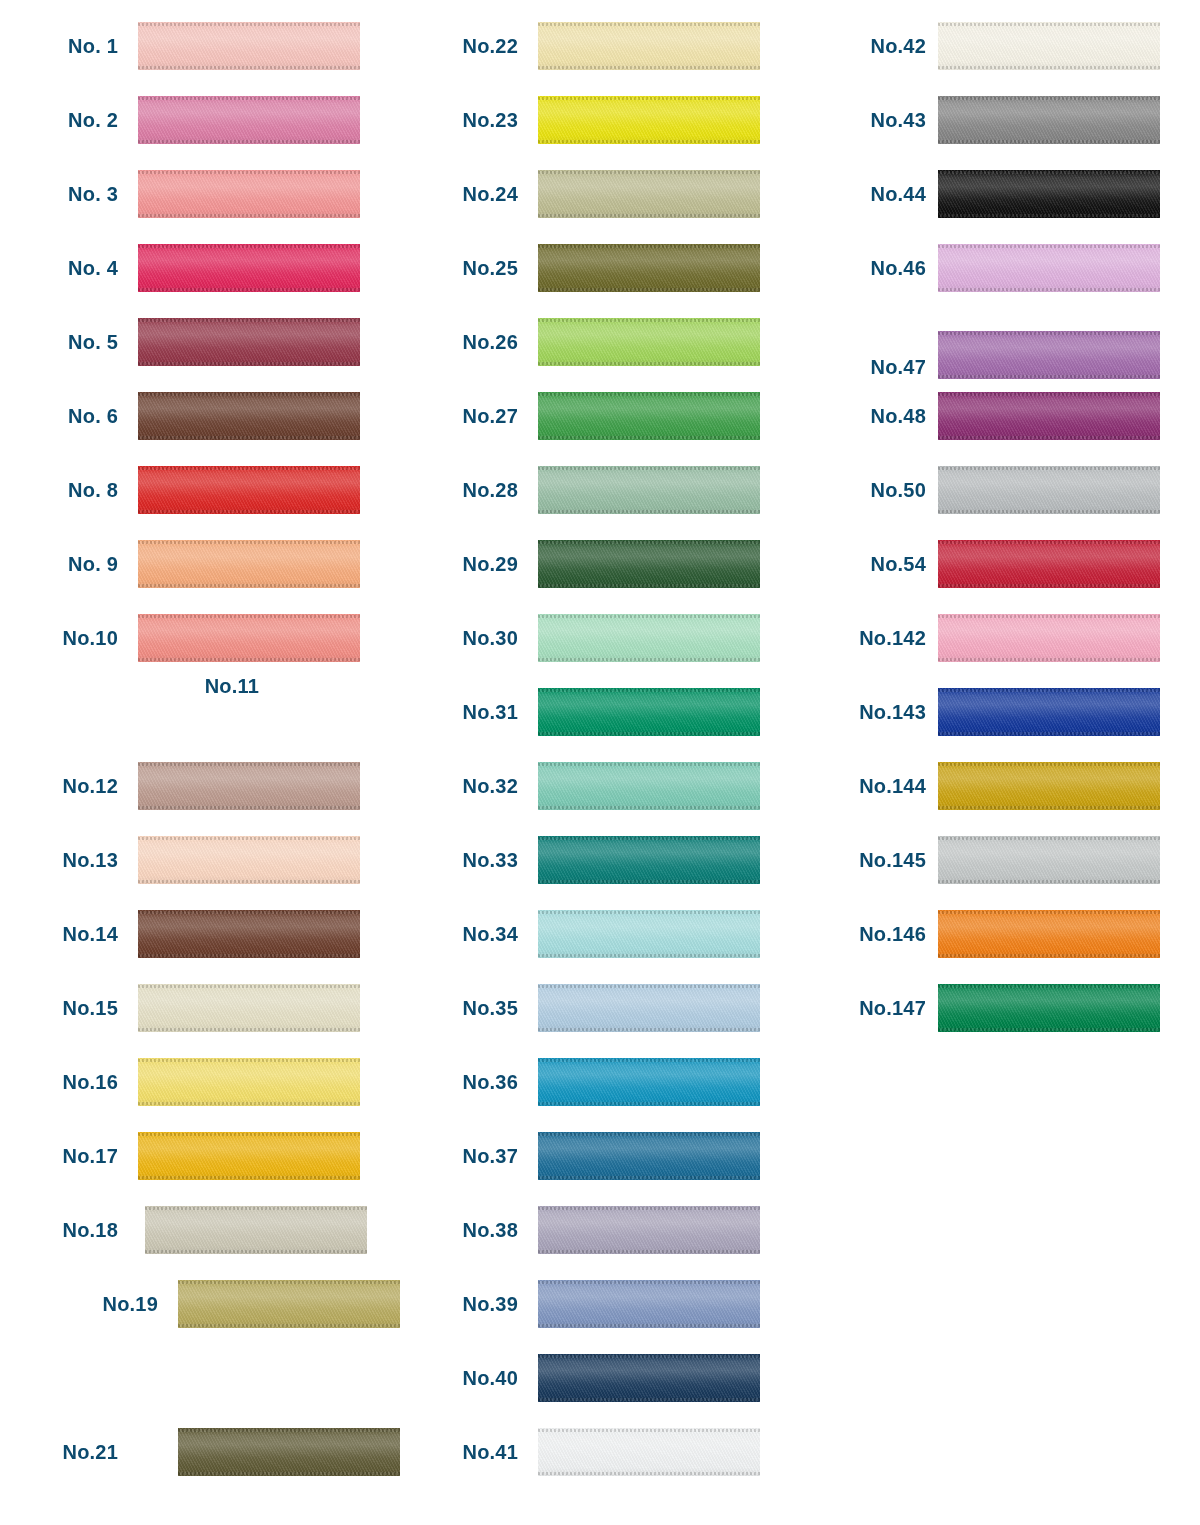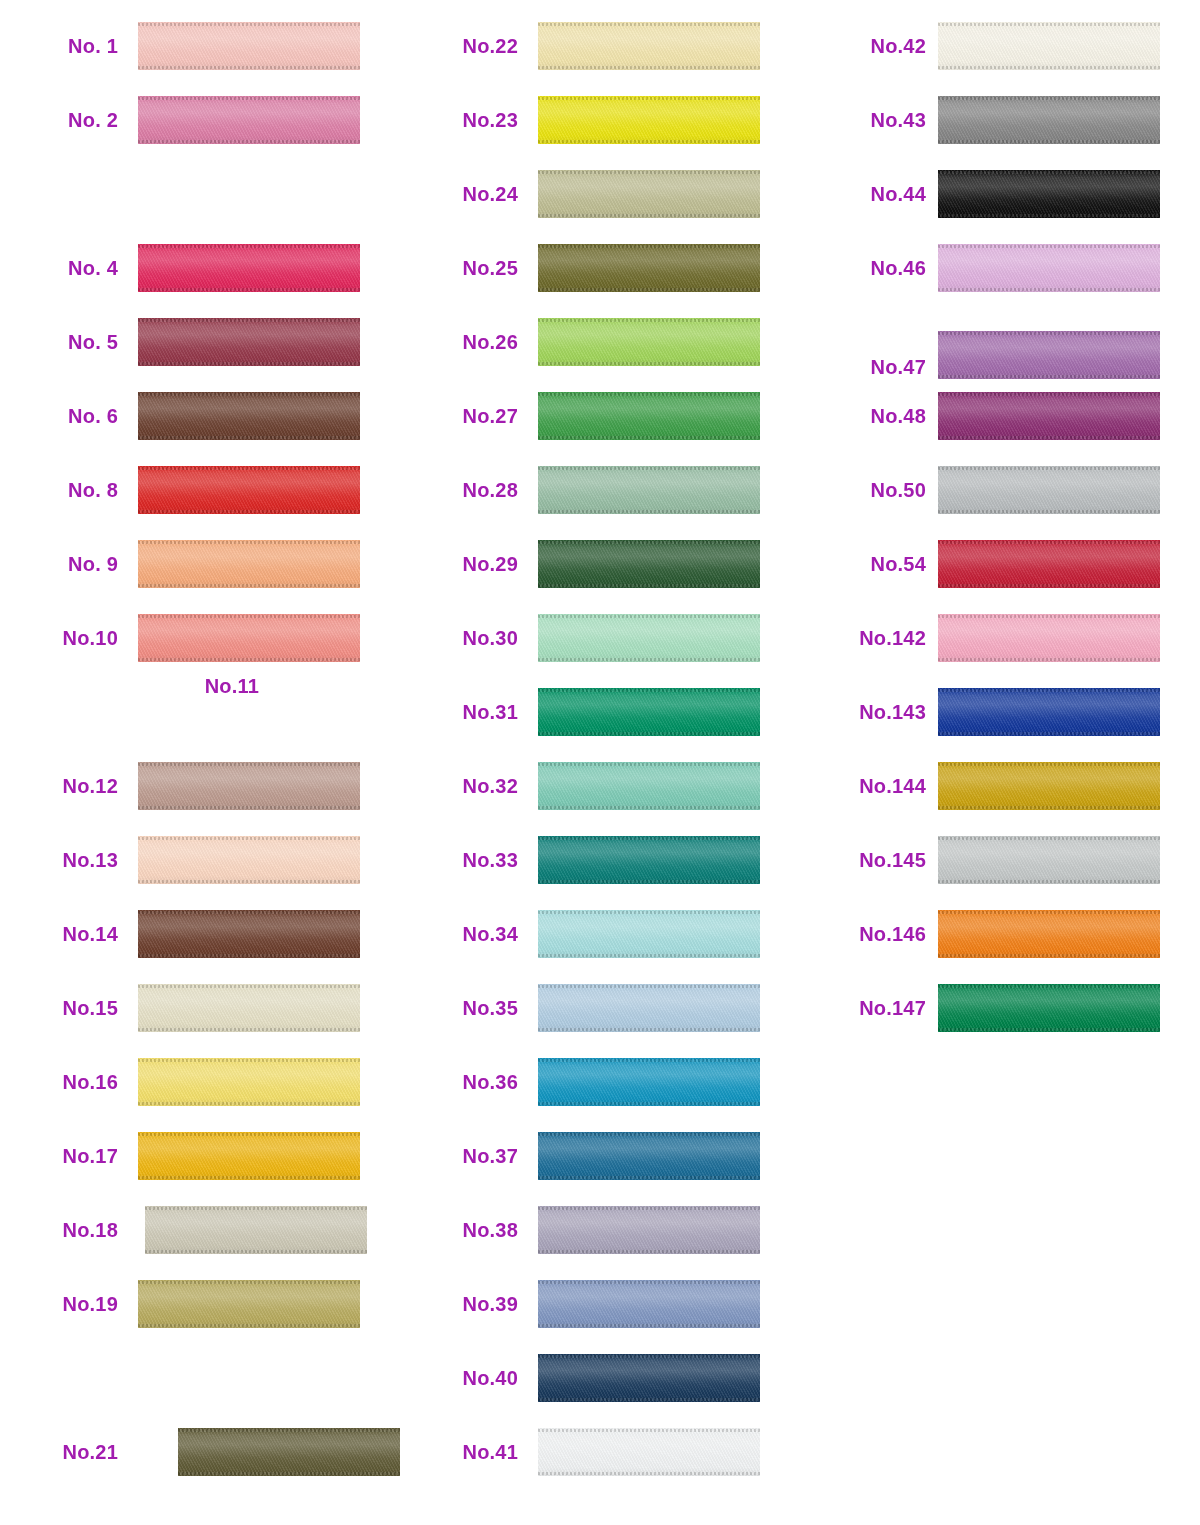--- a/index.html
+++ b/index.html
@@ -37,21 +37,21 @@
     height: 74px;
     display: flex;
     align-items: center;
   }
   .swatch-label {
     width: 118px;
     flex: 0 0 118px;
     text-align: right;
     font-size: 20px;
     font-weight: bold;
-    color: #a21caf;
+    color: #0c4a6e;
     letter-spacing: 0.2px;
     font-family: "Liberation Sans", "DejaVu Sans", sans-serif;
     white-space: pre;
     padding-right: 0px;
     box-sizing: border-box;
   }
   
   #col-3 .swatch-label {
     width: 126px;
     flex: 0 0 126px;
@@ -139,20 +139,32 @@
         <div class="ribbon-wrap">
           <div class="ribbon">
             <div class="base" style="background: rgb(219, 125, 165);"></div>
             <div class="weave"></div>
             <div class="sheen"></div>
             <div class="edge-top"></div>
             <div class="edge-bottom"></div>
           </div>
         </div>
       </div>
+      <div class="swatch-row" style="top: 157px;">
+        <div class="swatch-label">No. 3</div>
+        <div class="ribbon-wrap">
+          <div class="ribbon">
+            <div class="base" style="background: rgb(242, 148, 148);"></div>
+            <div class="weave"></div>
+            <div class="sheen"></div>
+            <div class="edge-top"></div>
+            <div class="edge-bottom"></div>
+          </div>
+        </div>
+      </div>
       <div class="swatch-row" style="top: 231px;">
         <div class="swatch-label">No. 4</div>
         <div class="ribbon-wrap">
           <div class="ribbon">
             <div class="base" style="background: rgb(225, 39, 92);"></div>
             <div class="weave"></div>
             <div class="sheen"></div>
             <div class="edge-top"></div>
             <div class="edge-bottom"></div>
           </div>
@@ -307,21 +319,21 @@
         <div class="ribbon-wrap">
           <div class="ribbon">
             <div class="base" style="background: rgb(203, 199, 181);"></div>
             <div class="weave"></div>
             <div class="sheen"></div>
             <div class="edge-top"></div>
             <div class="edge-bottom"></div>
           </div>
         </div>
       </div>
-      <div class="swatch-row" style="top: 1267px;">
+      <div class="swatch-row" style="top: 1267px; justify-content: flex-end;">
         <div class="swatch-label">No.19</div>
         <div class="ribbon-wrap">
           <div class="ribbon">
             <div class="base" style="background: rgb(183, 170, 94);"></div>
             <div class="weave"></div>
             <div class="sheen"></div>
             <div class="edge-top"></div>
             <div class="edge-bottom"></div>
           </div>
         </div>

